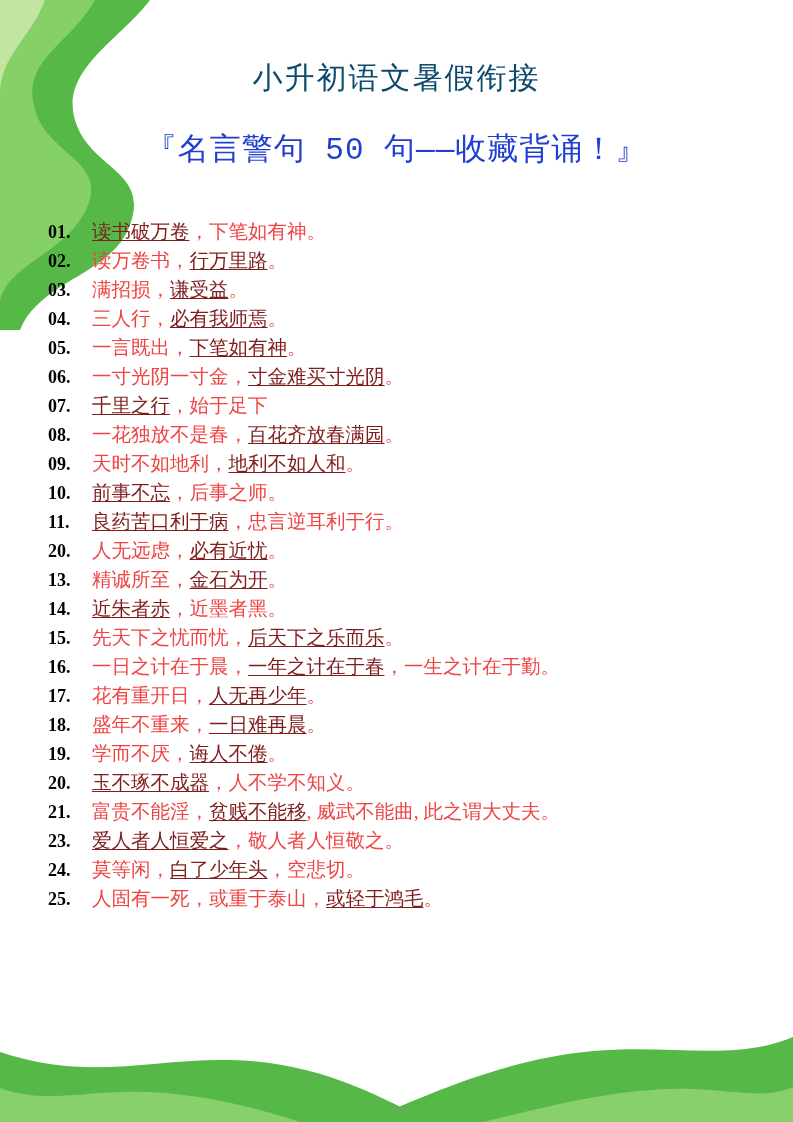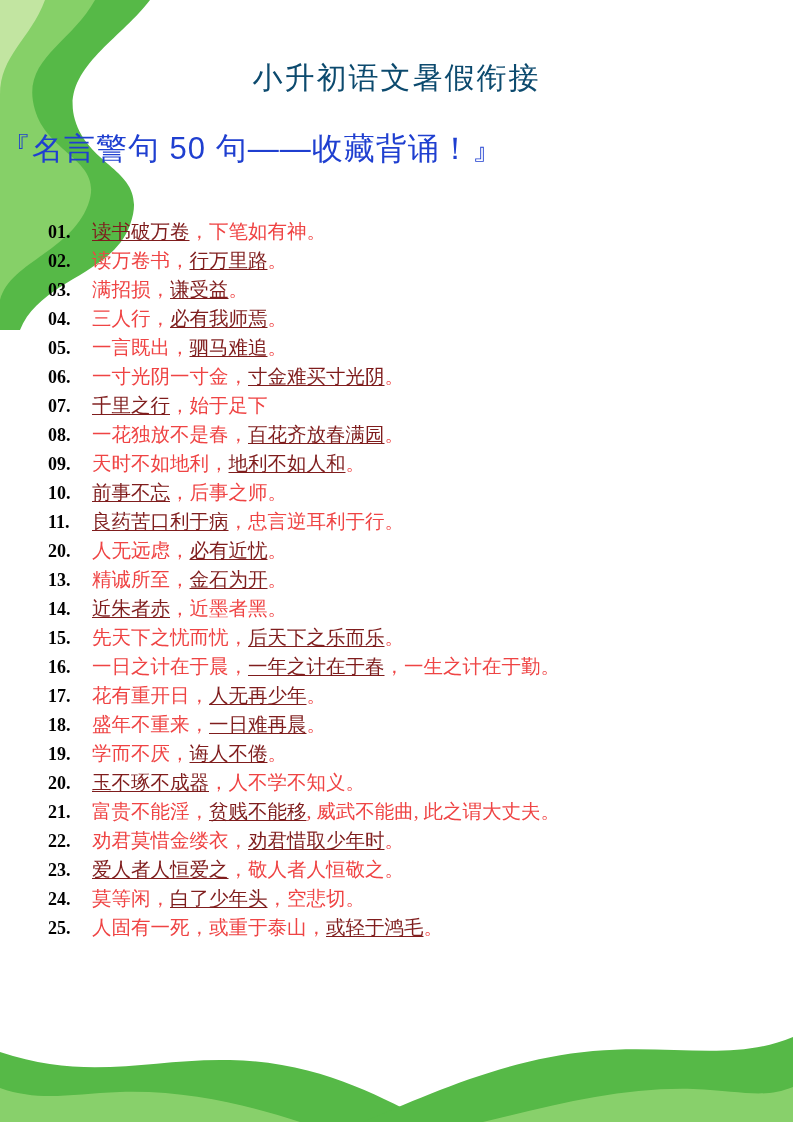--- a/index.html
+++ b/index.html
@@ -40,24 +40,25 @@
     font-size: 30px;
     letter-spacing: 2px;
     color: #0c4a6e;
     font-family: "Liberation Serif", "DejaVu Serif", serif;
   }
   .title-sub {
     position: absolute;
     top: 128px;
     left: 0;
     width: 793px;
+    text-align: center;
     font-size: 31px;
     letter-spacing: 1px;
     color: #1f3fd0;
-    font-family: Liberation Sans, sans-serif;
+    font-family: Liberation Mono, monospace;
   }
 
   
   .list {
     position: absolute;
     top: 220px;
     left: 48px;
     width: 710px;
   }
   .row {
@@ -123,21 +124,21 @@
       <div class="row">
         <span class="num">03.</span>
         <span class="text"><span class="plain">满招损，</span><span class="hl">谦受益</span><span class="plain">。</span></span>
       </div>
       <div class="row">
         <span class="num">04.</span>
         <span class="text"><span class="plain">三人行，</span><span class="hl">必有我师焉</span><span class="plain">。</span></span>
       </div>
       <div class="row">
         <span class="num">05.</span>
-        <span class="text"><span class="plain">一言既出，</span><span class="hl">驷马难追</span><span class="plain">。</span></span>
+        <span class="text"><span class="plain">一言既出，</span><span class="hl">下笔如有神</span><span class="plain">。</span></span>
       </div>
       <div class="row">
         <span class="num">06.</span>
         <span class="text"><span class="plain">一寸光阴一寸金，</span><span class="hl">寸金难买寸光阴</span><span class="plain">。</span></span>
       </div>
       <div class="row">
         <span class="num">07.</span>
         <span class="text"><span class="hl">千里之行</span><span class="plain">，始于足下</span></span>
       </div>
       <div class="row">
@@ -190,24 +191,20 @@
       </div>
       <div class="row">
         <span class="num">20.</span>
         <span class="text"><span class="hl">玉不琢不成器</span><span class="plain">，人不学不知义。</span></span>
       </div>
       <div class="row">
         <span class="num">21.</span>
         <span class="text"><span class="plain">富贵不能淫，</span><span class="hl">贫贱不能移</span><span class="plain">, 威武不能曲, 此之谓大丈夫。</span></span>
       </div>
       <div class="row">
-        <span class="num">22.</span>
-        <span class="text"><span class="plain">劝君莫惜金缕衣，</span><span class="hl">劝君惜取少年时</span><span class="plain">。</span></span>
-      </div>
-      <div class="row">
         <span class="num">23.</span>
         <span class="text"><span class="hl">爱人者人恒爱之</span><span class="plain">，敬人者人恒敬之。</span></span>
       </div>
       <div class="row">
         <span class="num">24.</span>
         <span class="text"><span class="plain">莫等闲，</span><span class="hl">白了少年头</span><span class="plain">，空悲切。</span></span>
       </div>
       <div class="row">
         <span class="num">25.</span>
         <span class="text"><span class="plain">人固有一死，或重于泰山，</span><span class="hl">或轻于鸿毛</span><span class="plain">。</span></span>

